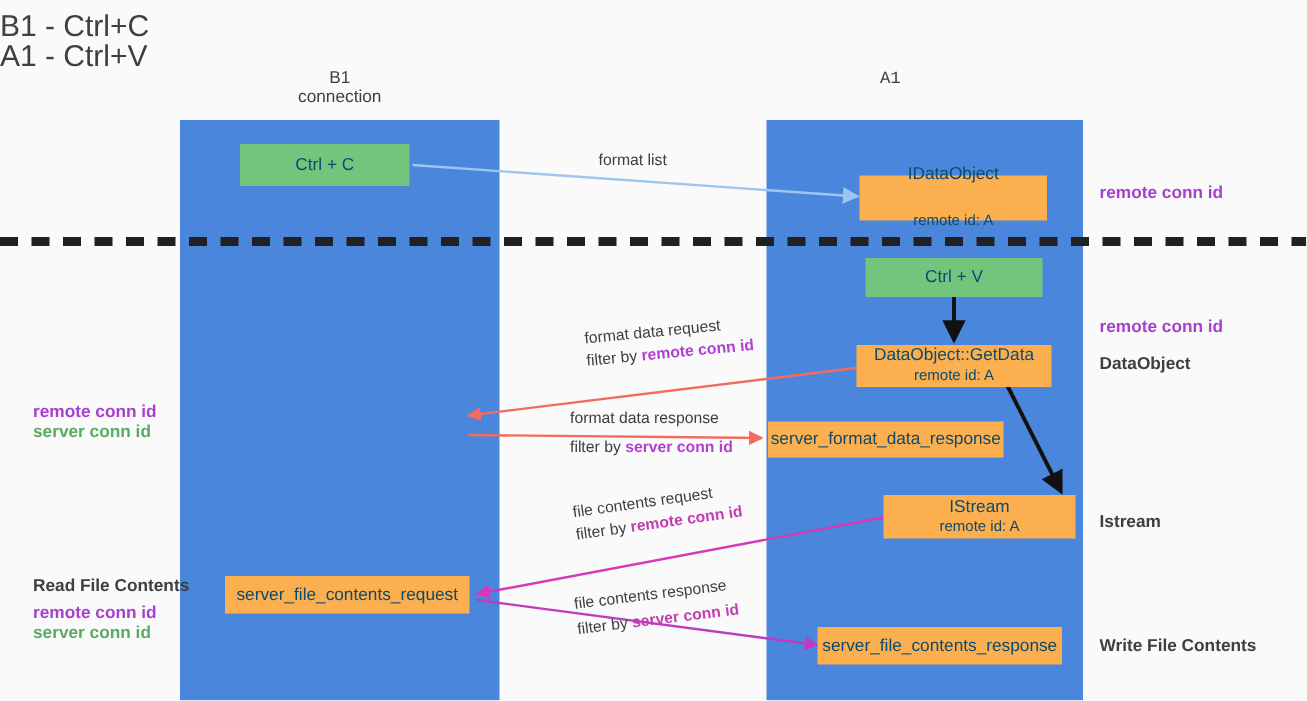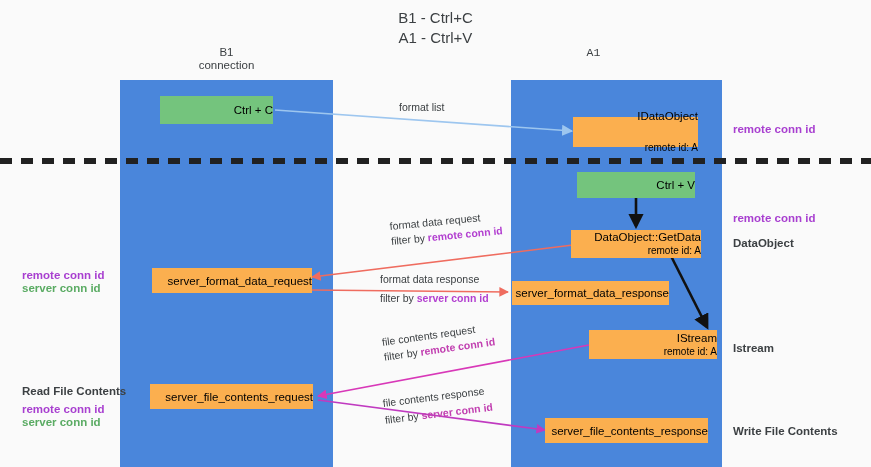--- a/index.html
+++ b/index.html
@@ -37,34 +37,33 @@
     line-height: 13px;
   }
   .lane-header-b1 { left: 120px; top: 46px; width: 213px; }
   .lane-header-a1 { left: 488px; top: 46px; width: 211px; font-family: Liberation Mono, monospace; }
 
   
   .title {
     position: absolute;
     left: 0; top: 8px;
     width: 871px;
-    text-align: center;
     color: #3c4043;
-    font-size: 15px;
+    font-size: 20px;
     line-height: 20px;
   }
 
   
   .node {
     position: absolute;
     display: flex;
     flex-direction: column;
-    align-items: flex-end;
+    align-items: center;
     justify-content: center;
-    color: #000000;
+    color: #0c4a6e;
     text-align: center;
     box-sizing: border-box;
   }
   .node-green { background: #74c47d; }
   .node-orange { background: #fbaf4f; }
   .node .ln1 { font-size: 11.5px; line-height: 14px; }
   .node .ln2 { font-size: 10px; line-height: 14px; }
 
   
   .ann {
@@ -152,23 +151,20 @@
 
     <line x1="589" y1="345" x2="318" y2="396" stroke="#d838b8" stroke-width="1.6" marker-end="url(#ah-magenta)"></line>
 
     <line x1="318" y1="400" x2="545" y2="430" stroke="#c03ac0" stroke-width="1.6" marker-end="url(#ah-purple)"></line>
   </svg>
 
   <div class="node node-green" style="left:160px; top:96px; width:113px; height:28px;">
     <div class="ln1">Ctrl + C</div>
   </div>
 
-  <div class="node node-orange" style="left:152px; top:268px; width:160px; height:25px;">
-    <div class="ln1">server_format_data_request</div>
-  </div>
 
   <div class="node node-orange" style="left:150px; top:384px; width:163px; height:25px;">
     <div class="ln1">server_file_contents_request</div>
   </div>
 
   <div class="node node-orange" style="left:573px; top:117px; width:125px; height:30px;gap:18px;">
     <div class="ln1">IDataObject</div>
     <div class="ln2">remote id: A</div>
   </div>
 

